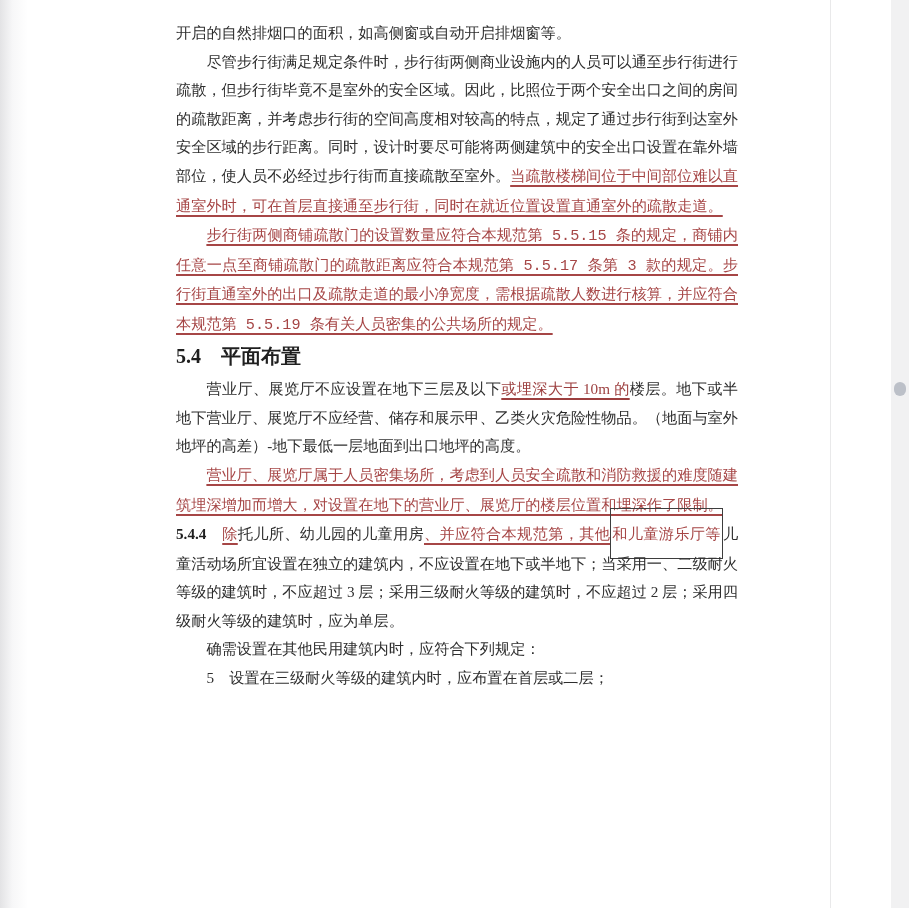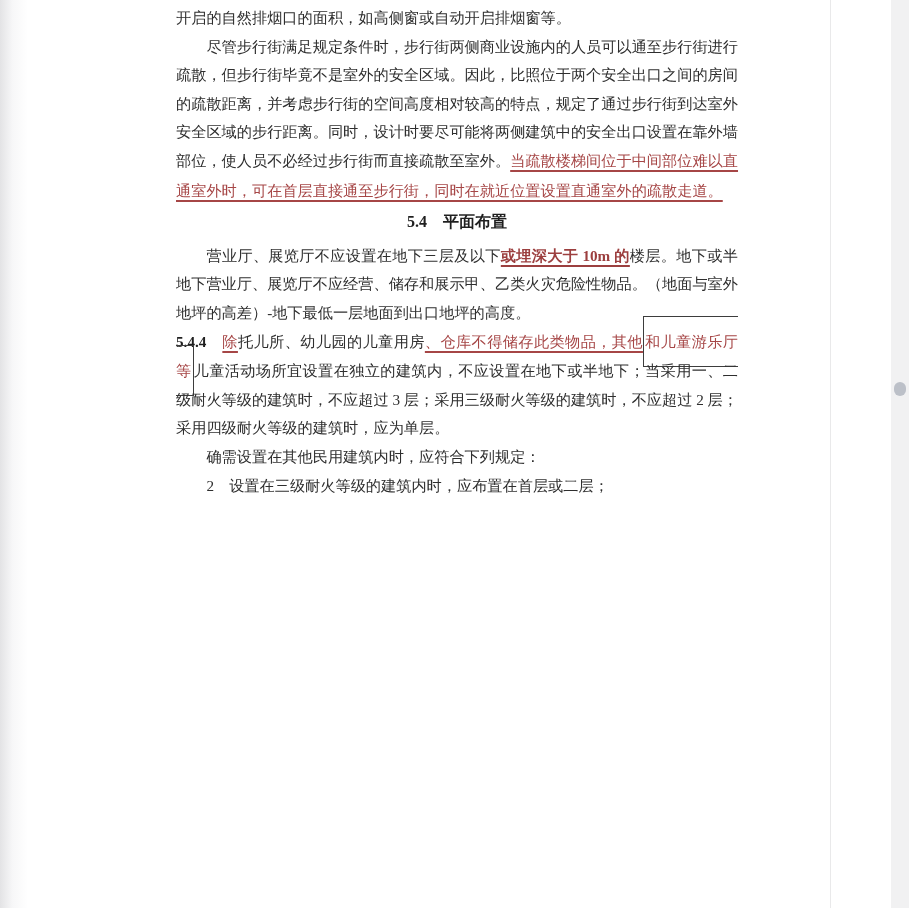--- a/index.html
+++ b/index.html
@@ -20,64 +20,66 @@
   }
   .scrollbar-track{
     position:absolute;top:0;bottom:0;right:0;width:18px;
     background:var(--track);
   }
   .scrollbar-thumb{
     position:absolute;top:382px;left:3px;width:12px;height:14px;
     border-radius:7px;background:var(--thumb);
   }
   .doc-body{
-    position:absolute;left:176px;top:4px;width:562px;
+    position:absolute;left:176px;top:19px;width:562px;
     font-size:15.2px;line-height:28.6px;color:var(--text);
     text-align:justify;
   }
   .doc-body p{margin:0;}
   .doc-body p.indent{text-indent:2em;}
   .doc-body p.heading{
-    text-align:center;font-weight:bold;font-size:16px;
+    font-weight:bold;font-size:20px;
     color:#1f1f1f;margin:2px 0 5px 0;text-indent:0;
   }
   .seg-b{color:var(--text);}
   .seg-bb{color:#1f1f1f;font-weight:bold;}
   .seg-r{
     color:var(--red);
     text-decoration:underline;
     text-decoration-color:var(--red);
     text-decoration-thickness:1.5px;
     text-underline-offset:4px;
     font-family:Liberation Mono, monospace;
   }
   .seg-rb{
-    color:var(--red_dark);font-weight:bold;
+    color:var(--red_dark);font-weight:normal;
     text-decoration:underline;
     text-decoration-color:var(--red_dark);
     text-decoration-thickness:2px;
     text-underline-offset:4px;
   }
   .seg-rx{
     color:var(--red);
     border:1.6px solid var(--box_border);
     padding:16px 1px;
   }
 </style>
 </head>
 <body>
 
 <div class="screen">
   <div class="left-shadow"></div>
   <div class="doc-body">
       <p><span class="seg-b">开启的自然排烟口的面积，如高侧窗或自动开启排烟窗等。</span></p>
       <p class="indent"><span class="seg-b">尽管步行街满足规定条件时，步行街两侧商业设施内的人员可以通至步行街进行疏散，但步行街毕竟不是室外的安全区域。因此，比照位于两个安全出口之间的房间的疏散距离，并考虑步行街的空间高度相对较高的特点，规定了通过步行街到达室外安全区域的步行距离。同时，设计时要尽可能将两侧建筑中的安全出口设置在靠外墙部位，使人员不必经过步行街而直接疏散至室外。</span><span class="seg-r">当疏散楼梯间位于中间部位难以直通室外时，可在首层直接通至步行街，同时在就近位置设置直通室外的疏散走道。</span></p>
+      <p class="indent"><span class="seg-r">步行街两侧商铺疏散门的设置数量应符合本规范第 5.5.15 条的规定，商铺内任意一点至商铺疏散门的疏散距离应符合本规范第 5.5.17 条第 3 款的规定。步行街直通室外的出口及疏散走道的最小净宽度，需根据疏散人数进行核算，并应符合本规范第 5.5.19 条有关人员密集的公共场所的规定。</span></p>
       <p class="heading"><span class="seg-bb">5.4　平面布置</span></p>
       <p class="indent"><span class="seg-b">营业厅、展览厅不应设置在地下三层及以下</span><span class="seg-rb">或埋深大于 10m 的</span><span class="seg-b">楼层。地下或半地下营业厅、展览厅不应经营、储存和展示甲、乙类火灾危险性物品。（地面与室外地坪的高差）-地下最低一层地面到出口地坪的高度。</span></p>
-      <p><span class="seg-bb">5.4.4</span><span class="seg-b">　</span><span class="seg-r">除</span><span class="seg-b">托儿所、幼儿园的儿童用房</span><span class="seg-r">、仓库不得储存此类物品，其他</span><span class="seg-rx">和儿童游乐厅等</span><span class="seg-b">儿童活动场所宜设置在独立的建筑内，不应设置在地下或半地下；当采用一、二级耐火等级的建筑时，不应超过 3 层；采用三级耐火等级的建筑时，不应超过 2 层；采用四级耐火等级的建筑时，应为单层。</span></p>
+      <p class="indent"><span class="seg-r">营业厅、展览厅属于人员密集场所，考虑到人员安全疏散和消防救援的难度随建筑埋深增加而增大，对设置在地下的营业厅、展览厅的楼层位置和埋深作了限制。</span></p>
+      <p><span class="seg-bb">5.4.4</span><span class="seg-b">　</span><span class="seg-r">除</span><span class="seg-b">托儿所、幼儿园的儿童用房</span><span class="seg-r">、并应符合本规范第，其他</span><span class="seg-rx">和儿童游乐厅等</span><span class="seg-b">儿童活动场所宜设置在独立的建筑内，不应设置在地下或半地下；当采用一、二级耐火等级的建筑时，不应超过 3 层；采用三级耐火等级的建筑时，不应超过 2 层；采用四级耐火等级的建筑时，应为单层。</span></p>
       <p class="indent"><span class="seg-b">确需设置在其他民用建筑内时，应符合下列规定：</span></p>
-      <p class="indent"><span class="seg-b">2　设置在三级耐火等级的建筑内时，应布置在首层或二层；</span></p>
+      <p class="indent"><span class="seg-b">5　设置在三级耐火等级的建筑内时，应布置在首层或二层；</span></p>
     </div>
   <div class="page-edge-line"></div>
   <div class="scrollbar-track">
     <div class="scrollbar-thumb"></div>
   </div>
 </div>
 
 </body></html>

